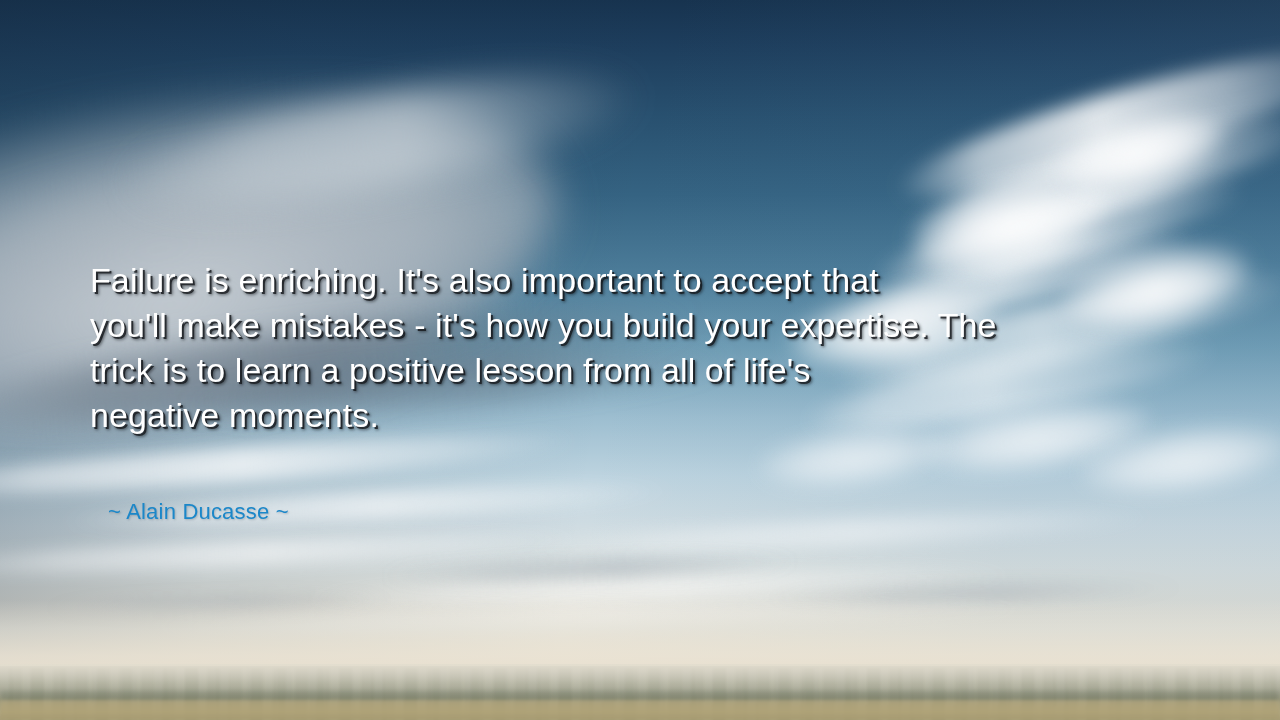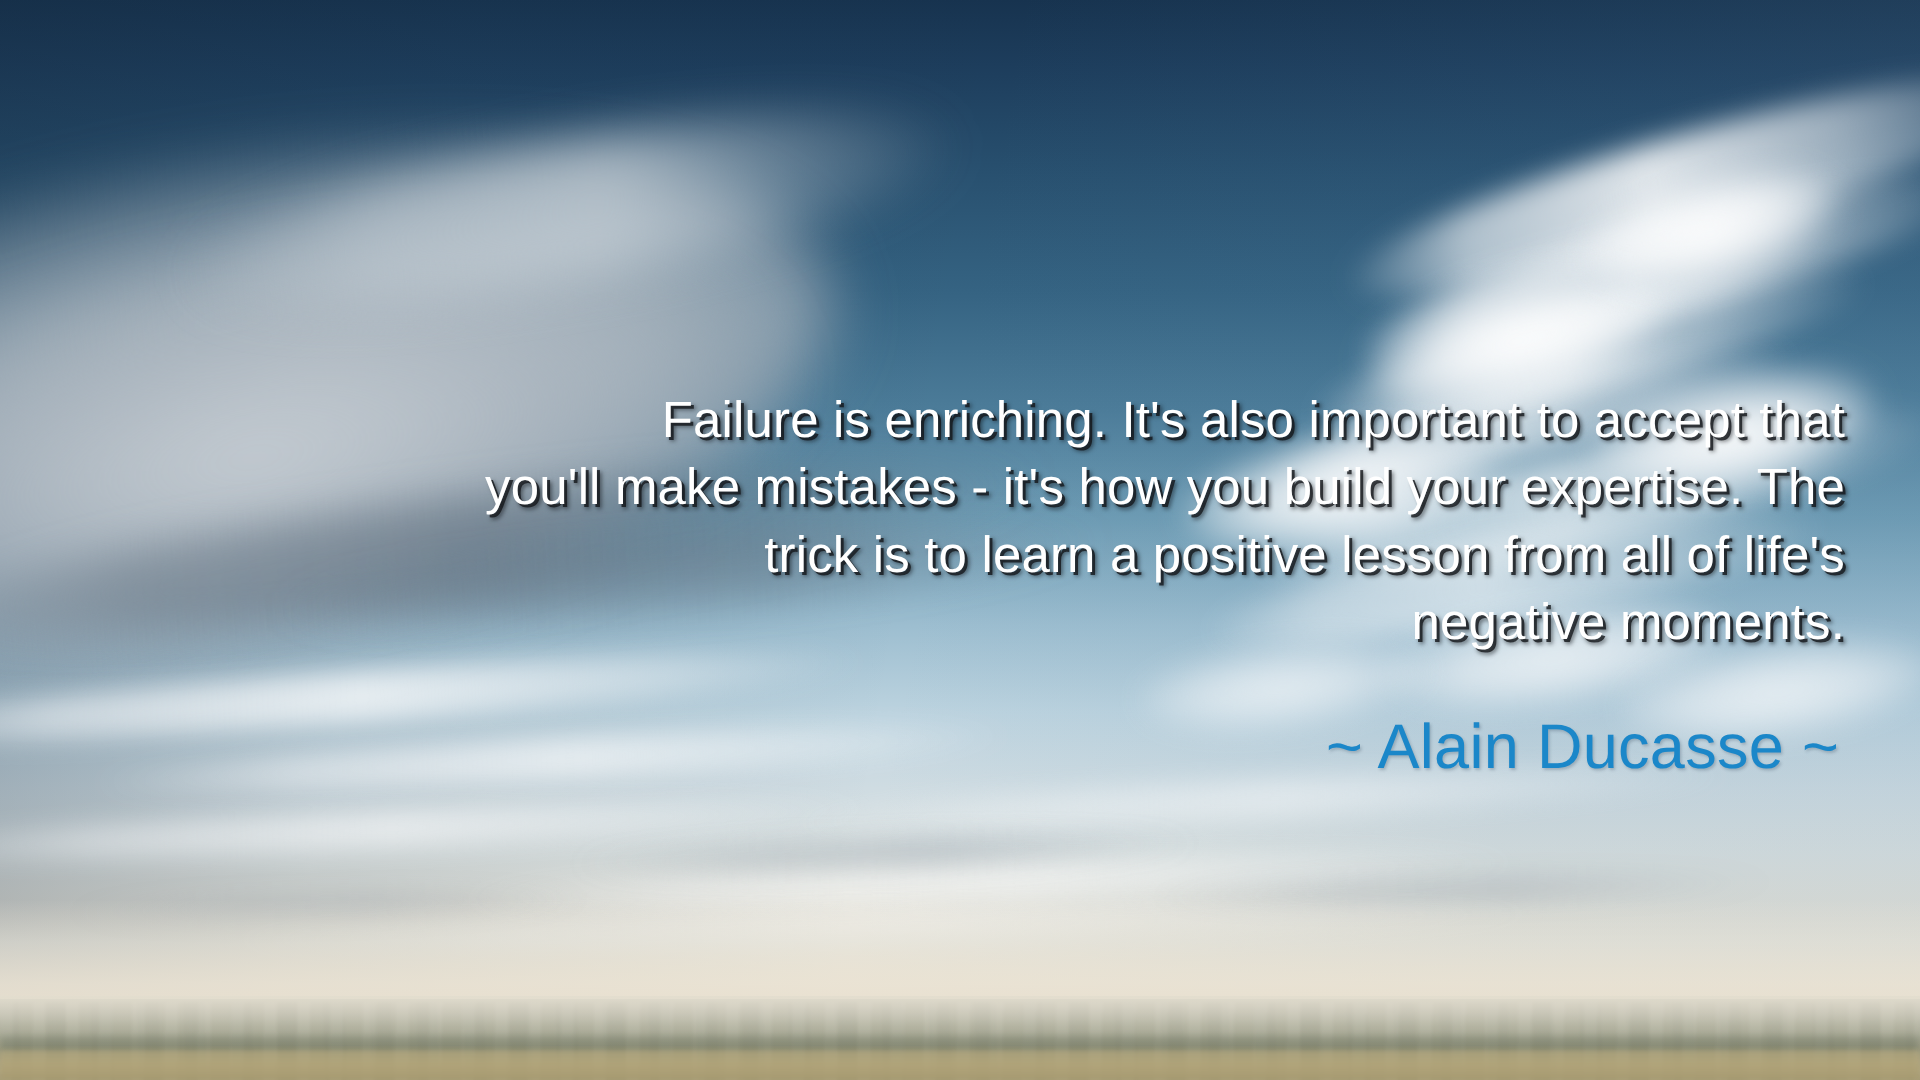--- a/index.html
+++ b/index.html
@@ -262,42 +262,42 @@
       rgba(226,221,206,0.85) 0%,
       rgba(222,216,200,0.35) 55%,
       rgba(218,212,196,0) 100%);
   }
 
   
   .quote-wrap {
     position: absolute;
     left: 0; right: 0;
     top: 258px;
-    text-align: right;
-    padding: 0 50px;
+    text-align: left;
+    padding: 0 90px;
     box-sizing: border-box;
   }
 
   .quote-text {
     margin: 0;
     color: #ffffff;
     font-size: 34px;
     line-height: 45px;
     font-weight: 400;
     letter-spacing: 0.1px;
     text-shadow:
       2px 2px 0 rgba(20,22,26,0.80),
       3px 3px 3px rgba(10,12,16,0.55);
     white-space: pre-line;
   }
 
   .author-text {
-    margin: 4px;
+    margin: 18px;
     padding-top: 36px;
-    font-size: 42px;
+    font-size: 22px;
     line-height: 40px;
     font-weight: 400;
     color: #1b87c9;
     letter-spacing: 0.2px;
     text-shadow: 1px 1px 2px rgba(40,60,80,0.25);
   }
 </style>
 </head>
 <body>
 

